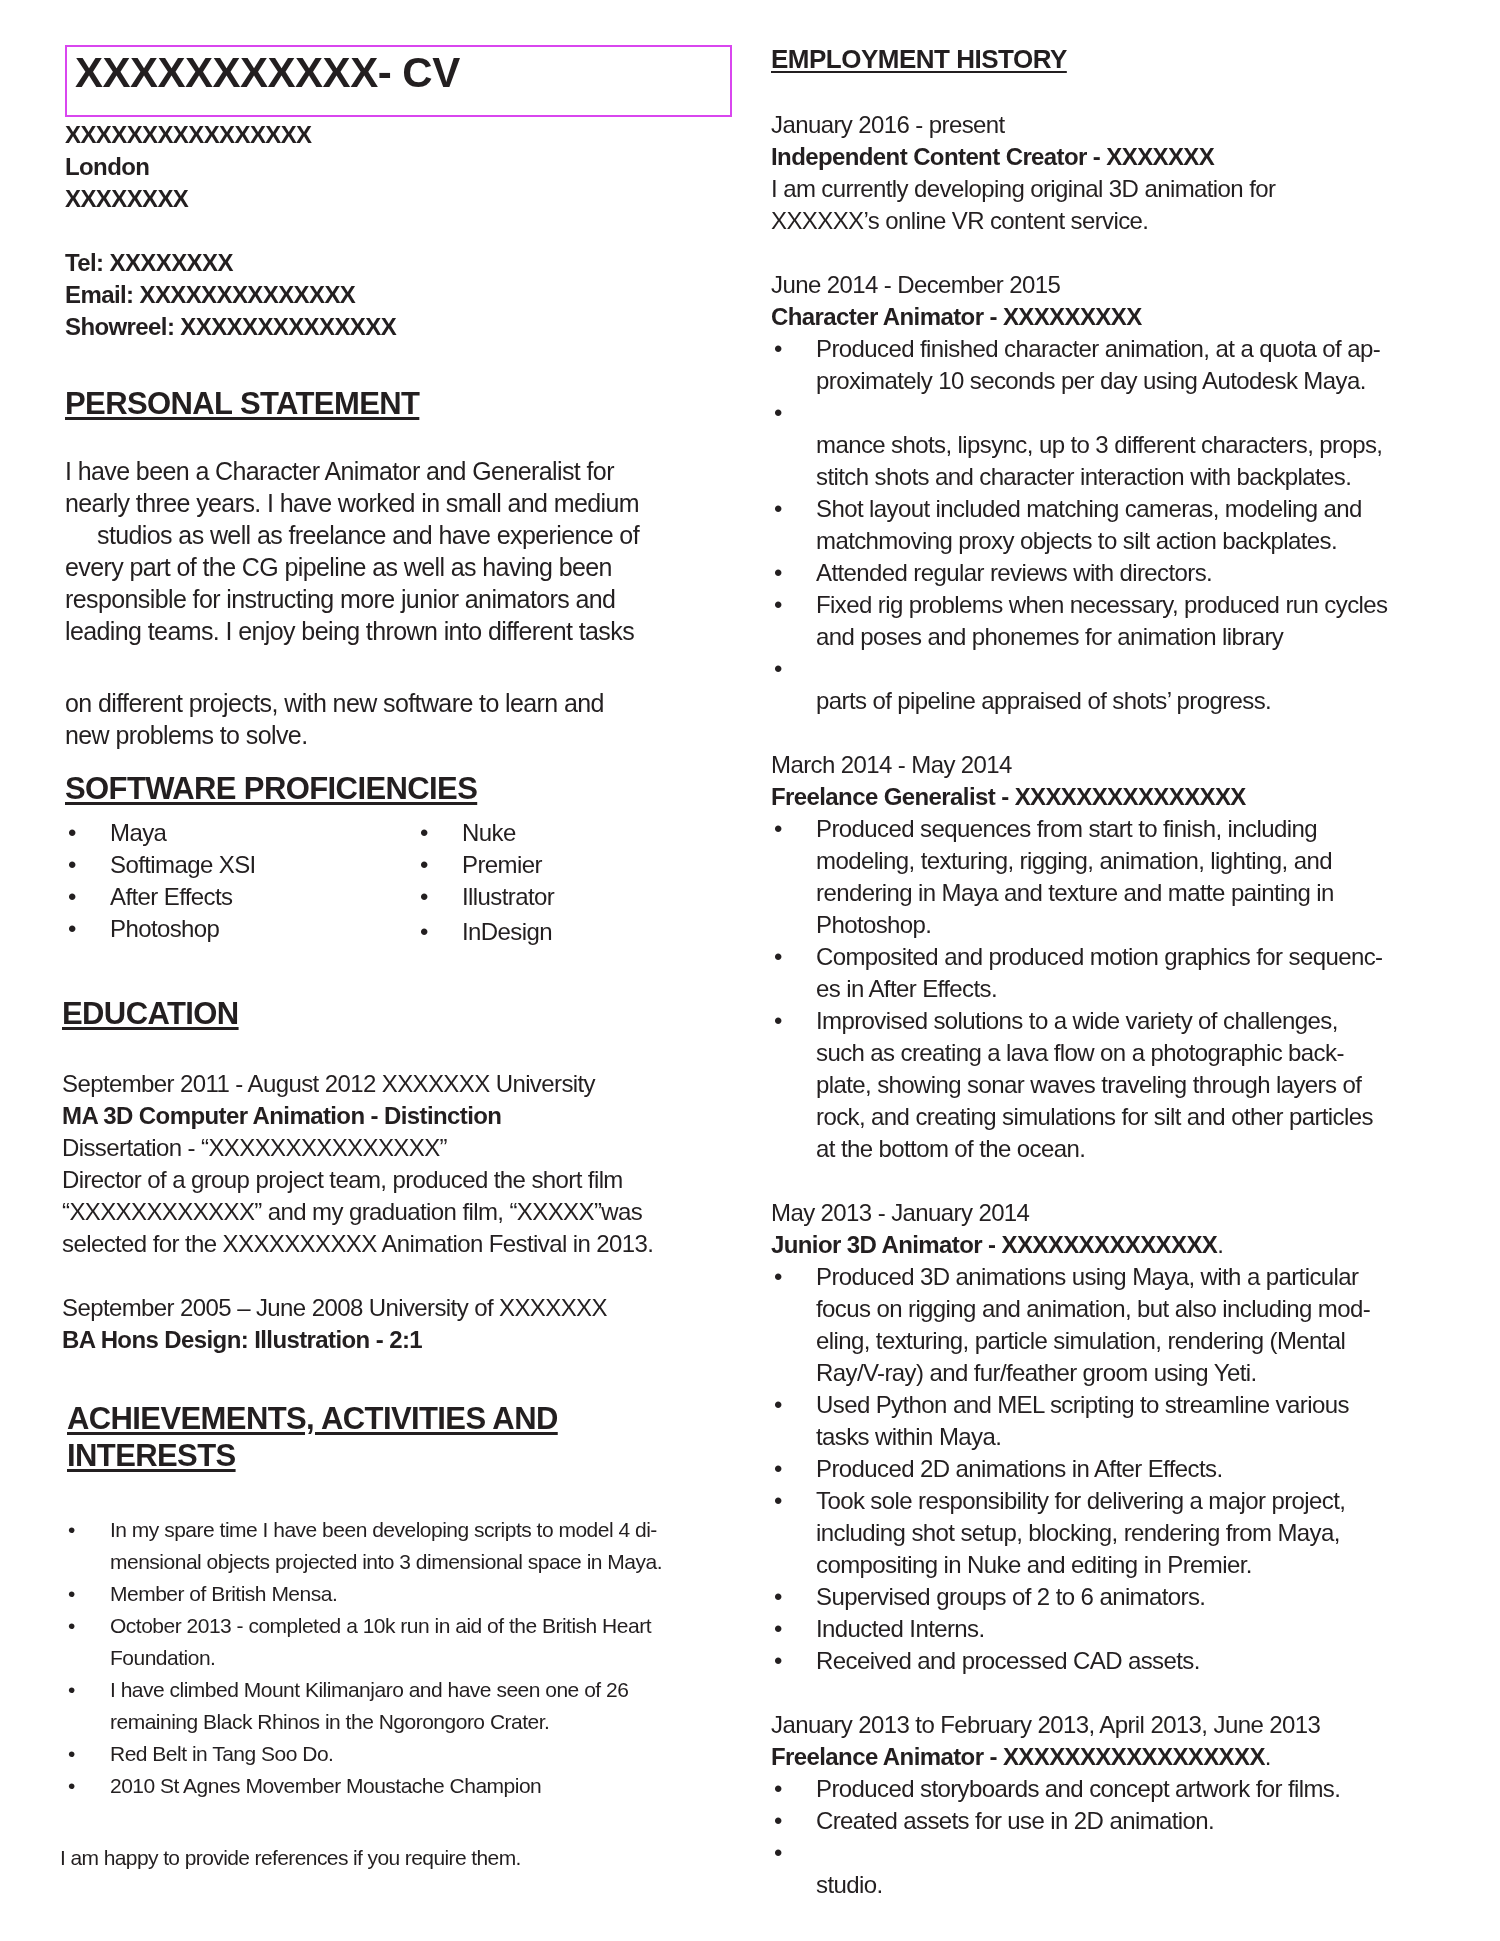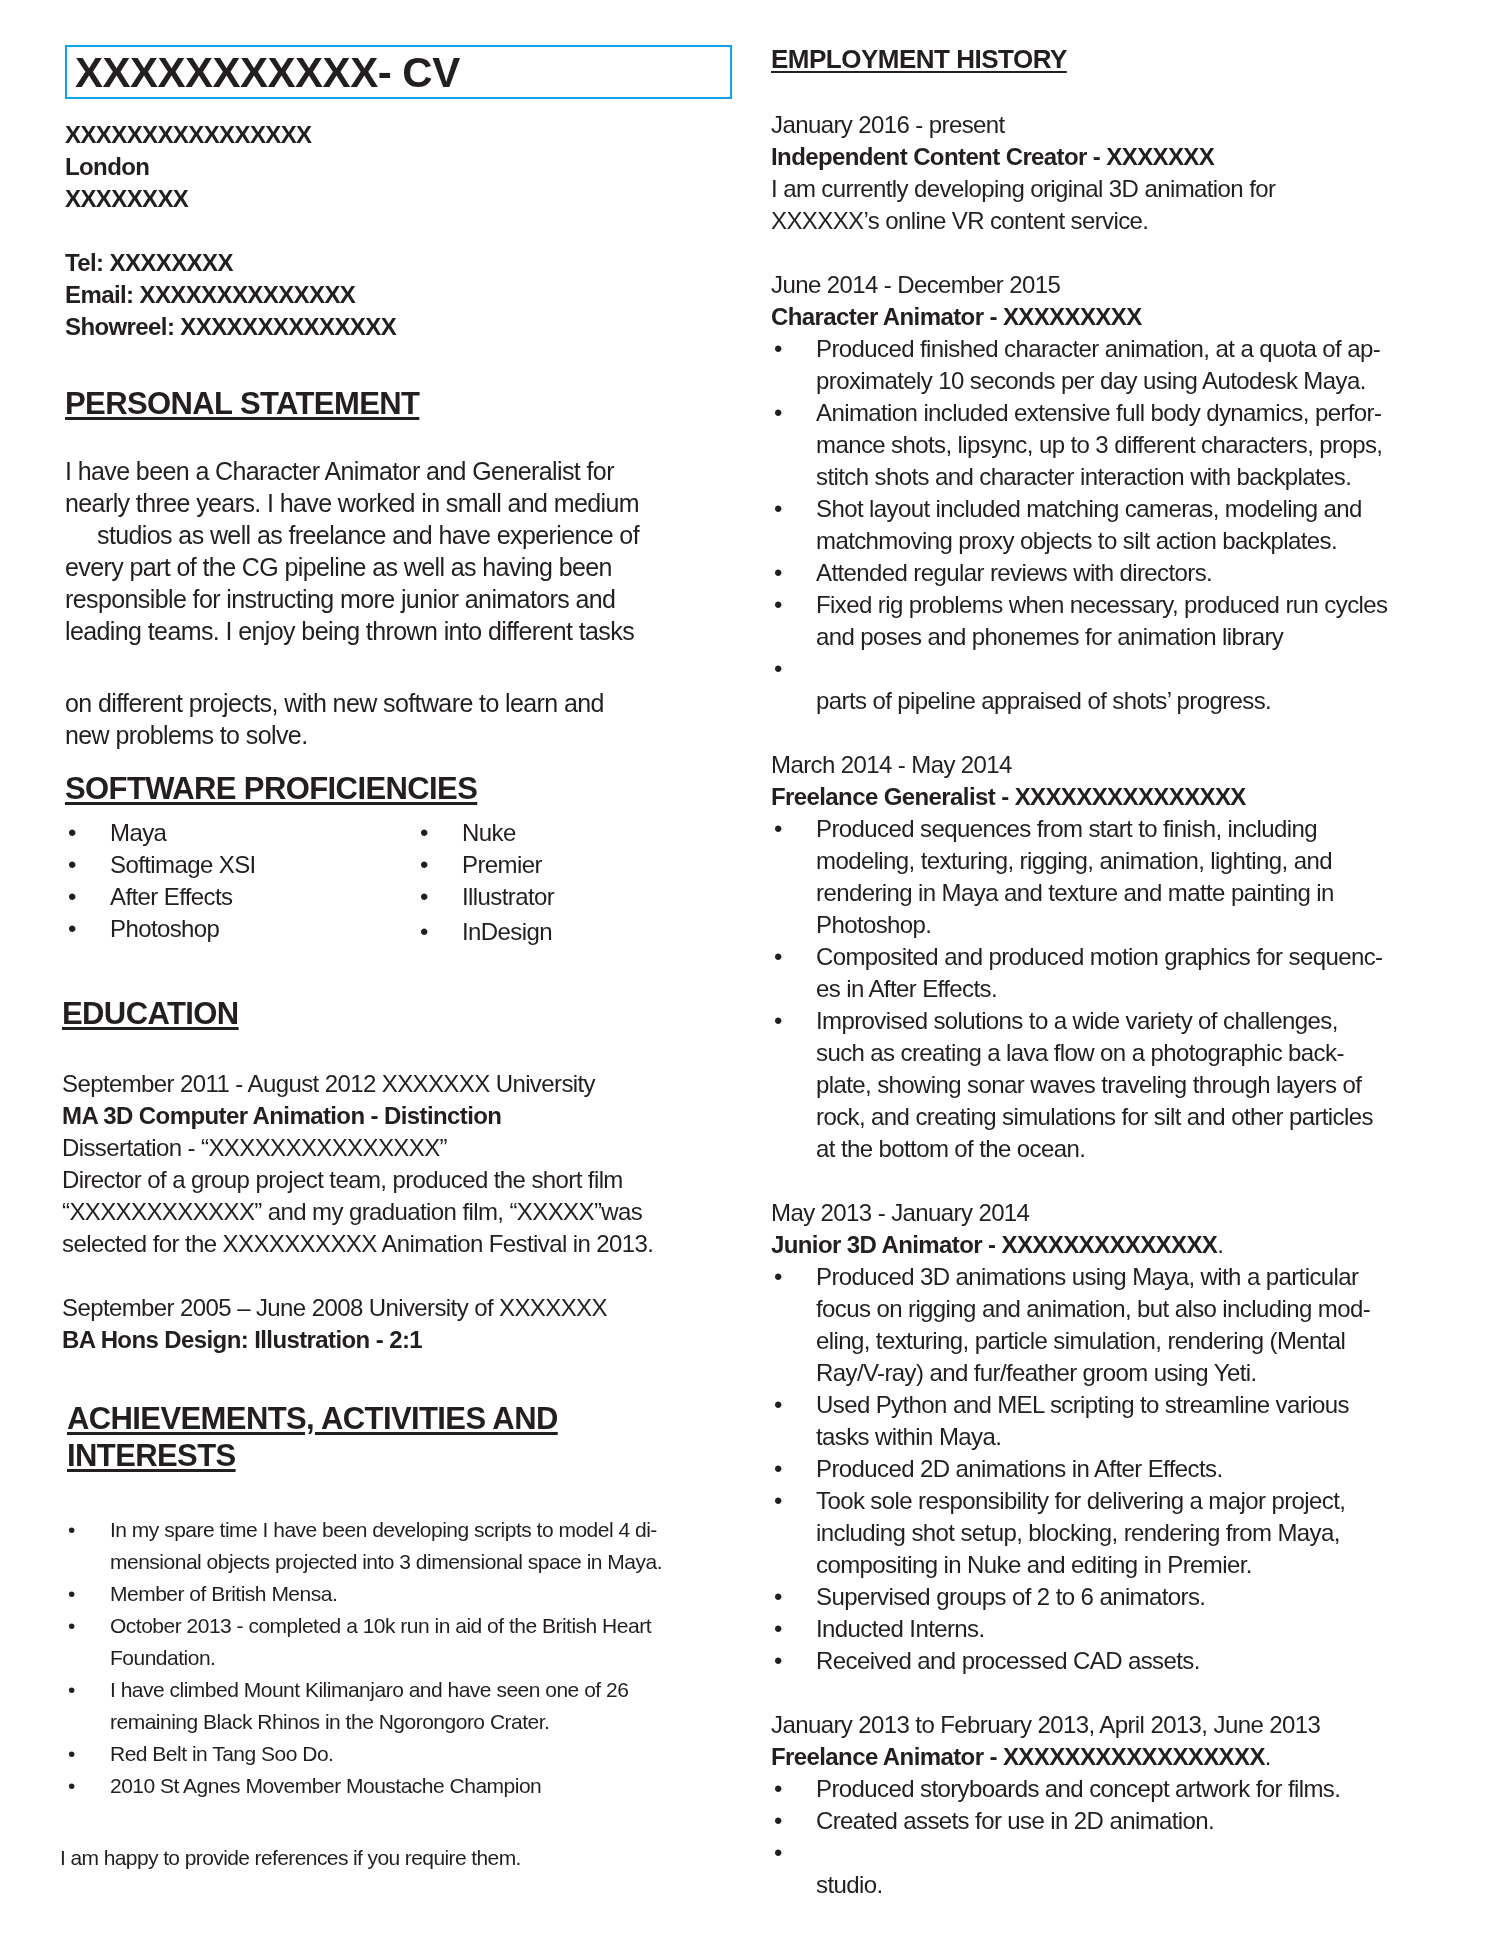--- a/index.html
+++ b/index.html
@@ -7,21 +7,21 @@
          font-family:"Liberation Sans", sans-serif; color:#231f20; }
   .col { position:absolute; top:0; }
   .left { left:65px; width:670px; }
   .right { left:771px; width:700px; }
   .line { font-size:24px; line-height:32px; height:32px; white-space:nowrap; letter-spacing:-0.6px; }
   .bold { font-weight:bold; }
   .heading { font-size:31px; font-weight:bold; text-decoration:underline; text-underline-offset:3px;
              text-decoration-thickness:3px; letter-spacing:-0.6px; line-height:38px; white-space:nowrap; }
   .heading-sm { font-size:26px; font-weight:bold; text-decoration:underline; text-underline-offset:3px;
              text-decoration-thickness:2px; letter-spacing:-0.5px; line-height:34px; white-space:nowrap; }
-  .title-box { position:absolute; left:65px; top:45px; width:667px; height:54px; border:2px solid #0ea5e9; box-sizing:border-box; }
+  .title-box { position:absolute; left:65px; top:45px; width:667px; height:72px; border:2px solid #d946ef; box-sizing:border-box; }
   .title-text { position:absolute; left:8px; top:2px; font-size:42px; font-weight:bold; letter-spacing:-0.5px; line-height:48px; white-space:nowrap; }
   .bul { position:relative; padding-left:45px; }
   .bul .dot { position:absolute; left:3px; top:0; }
   .small { font-size:21px; line-height:32px; height:32px; letter-spacing:-0.5px; }
   .sw-grid { position:relative; height:130px; }
   .sw-col { position:absolute; top:0; }
   .sw-col .line { height:32px; }
   .gap { height:32px; }
 </style>
 </head>
@@ -130,21 +130,21 @@
         <div class="line"><span class="bold">Independent Content Creator - XXXXXXX</span><span></span></div>
         <div class="line">I am currently developing original 3D animation for</div>
         <div class="line">XXXXXX’s online VR content service.</div>
         <div class="gap"></div>
       </div>
       <div>
         <div class="line">June 2014 - December 2015</div>
         <div class="line"><span class="bold">Character Animator - XXXXXXXXX</span><span></span></div>
         <div class="line bul"><span class="dot">•</span><span>Produced finished character animation,  at a quota of ap-</span></div>
         <div class="line bul"><span>proximately 10 seconds per day using Autodesk Maya.</span></div>
-        <div class="line bul"><span class="dot">•</span><span>Animation included extensive full body dynamics, perfor-</span></div>
+        <div class="line bul"><span class="dot">•</span></div>
         <div class="line bul"><span>mance shots, lipsync, up to 3 different characters, props,</span></div>
         <div class="line bul"><span>stitch shots and character interaction with backplates.</span></div>
         <div class="line bul"><span class="dot">•</span><span>Shot layout included matching cameras, modeling and</span></div>
         <div class="line bul"><span>matchmoving proxy objects to silt action backplates.</span></div>
         <div class="line bul"><span class="dot">•</span><span>Attended regular reviews with directors.</span></div>
         <div class="line bul"><span class="dot">•</span><span>Fixed rig problems when necessary, produced run cycles</span></div>
         <div class="line bul"><span>and poses and phonemes for animation library</span></div>
         <div class="line bul"><span class="dot">•</span></div>
         <div class="line bul"><span>parts of pipeline appraised of shots’ progress.</span></div>
         <div class="gap"></div>

